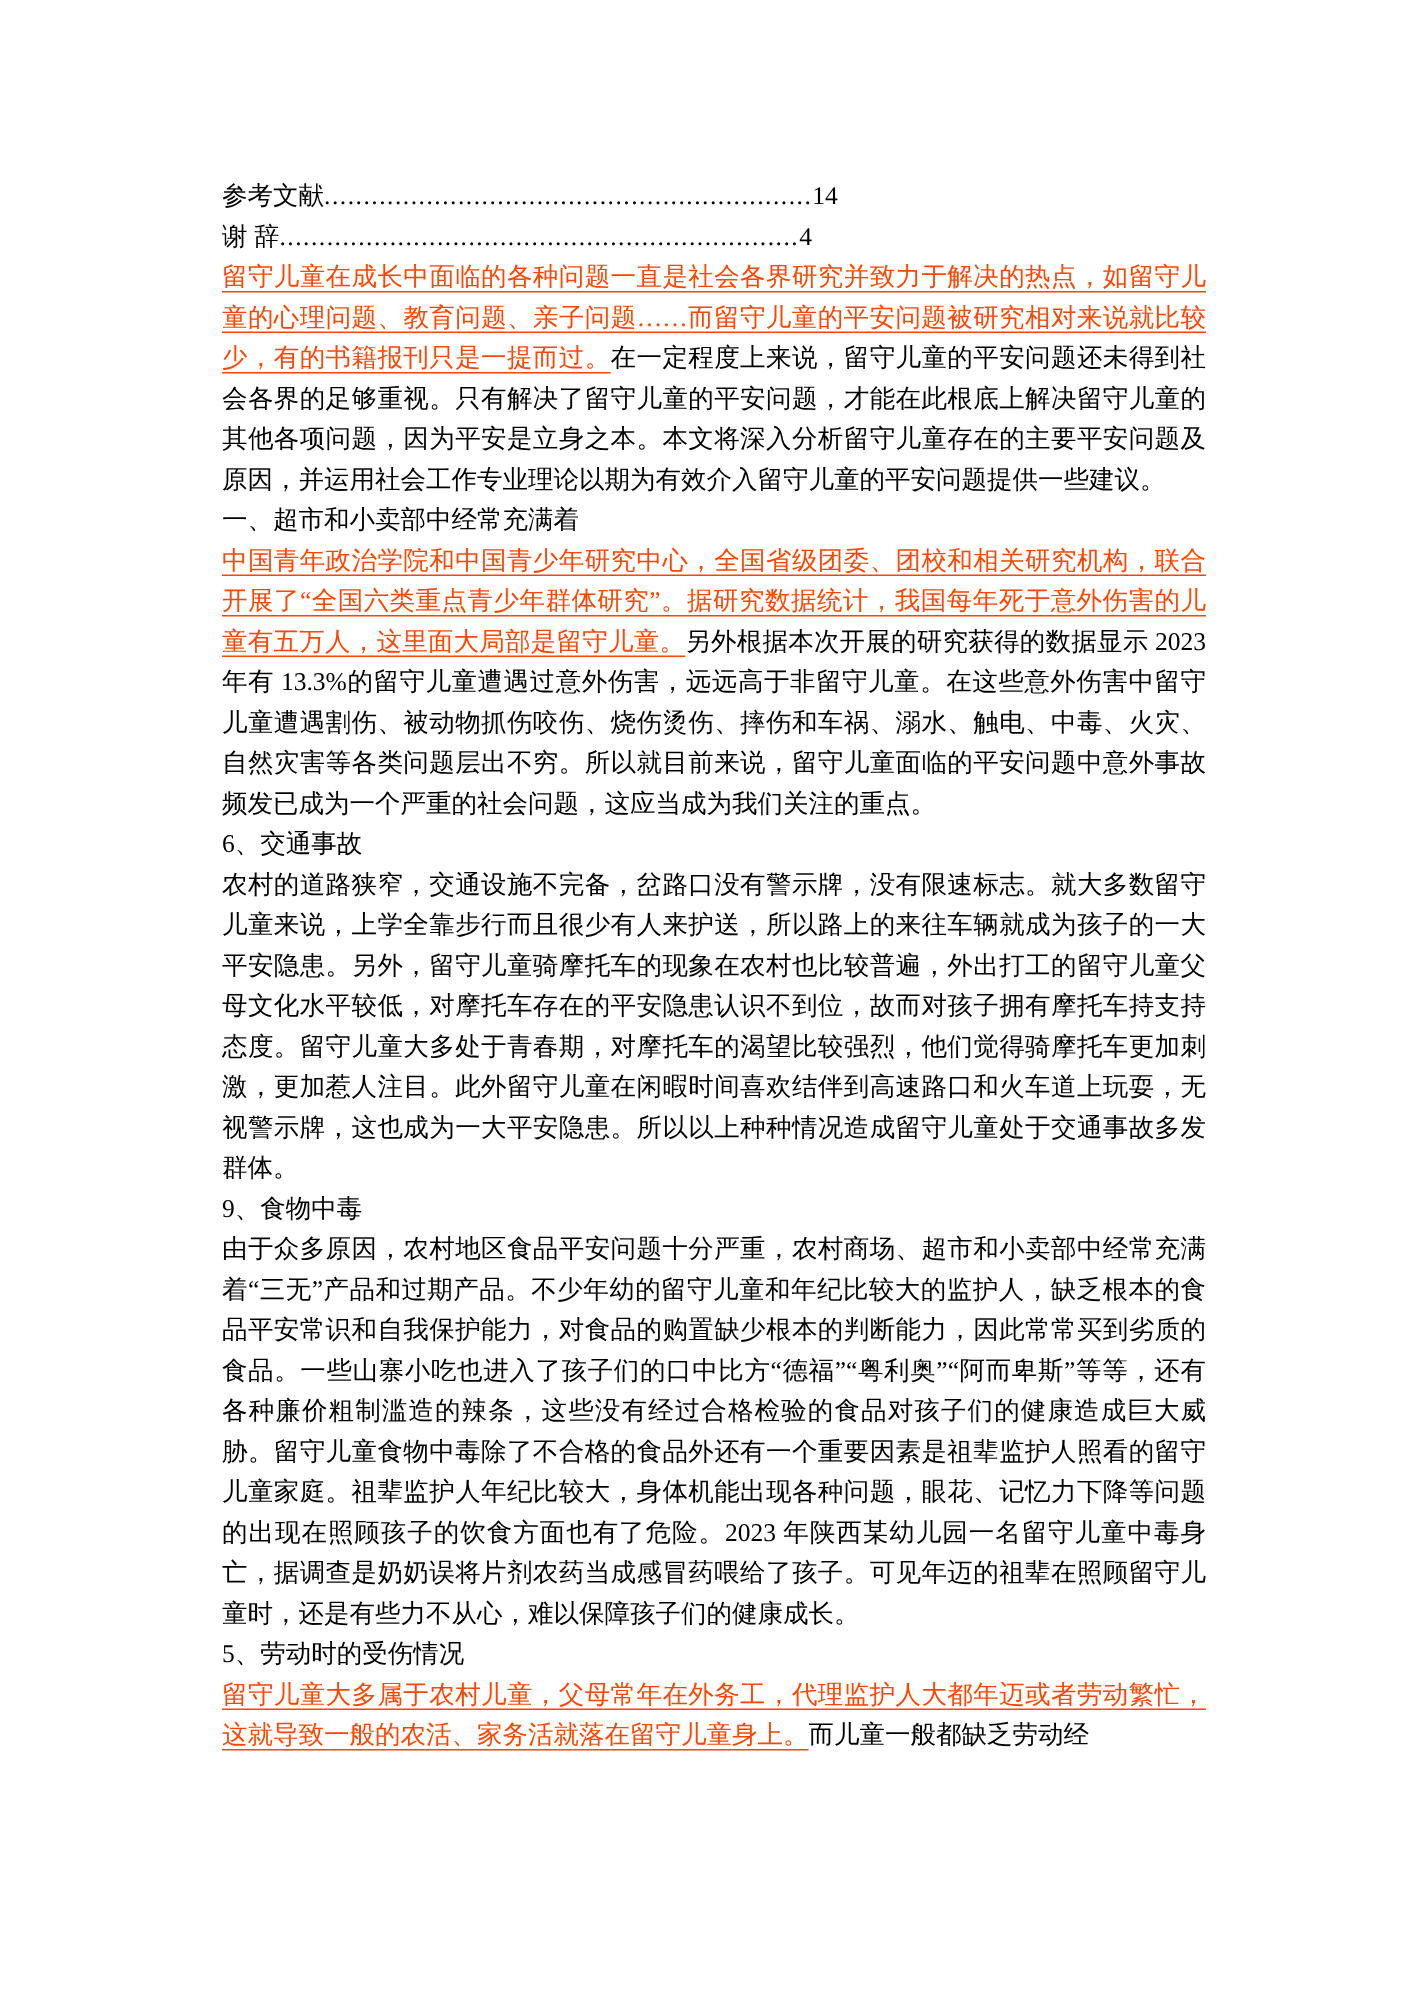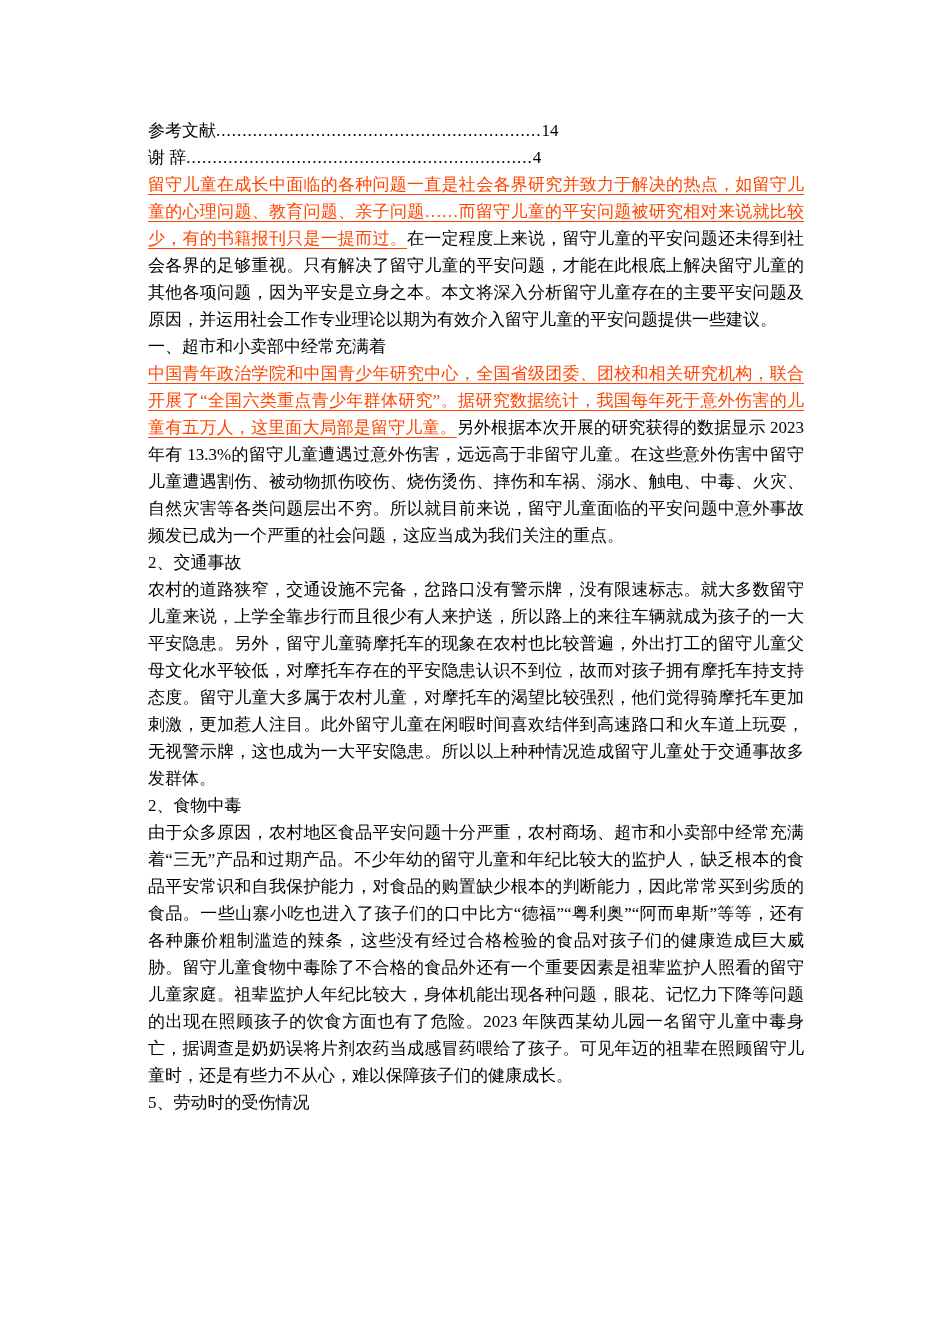--- a/index.html
+++ b/index.html
@@ -42,19 +42,20 @@
 </head>
 <body>
 
 <div class="page">
   <div class="doc">
       <div class="para toc-line"><span class="normal">参考文献</span><span class="toc-dots normal">..............................................................</span><span class="normal">14</span></div>
       <div class="para toc-line"><span class="normal">谢 辞</span><span class="toc-dots normal">..................................................................</span><span class="normal">4</span></div>
       <div class="para"><span class="revision">留守儿童在成长中面临的各种问题一直是社会各界研究并致力于解决的热点，如留守儿童的心理问题、教育问题、亲子问题……而留守儿童的平安问题被研究相对来说就比较少，有的书籍报刊只是一提而过。</span><span class="normal">在一定程度上来说，留守儿童的平安问题还未得到社会各界的足够重视。只有解决了留守儿童的平安问题，才能在此根底上解决留守儿童的其他各项问题，因为平安是立身之本。本文将深入分析留守儿童存在的主要平安问题及原因，并运用社会工作专业理论以期为有效介入留守儿童的平安问题提供一些建议。</span></div>
       <div class="para">一、超市和小卖部中经常充满着</div>
       <div class="para"><span class="revision">中国青年政治学院和中国青少年研究中心，全国省级团委、团校和相关研究机构，联合开展了“全国六类重点青少年群体研究”。</span><span class="revision">据研究数据统计，我国每年死于意外伤害的儿童有五万人，这里面大局部是留守儿童。</span><span class="normal">另外根据本次开展的研究获得的数据显示 2023 年有 13.3%的留守儿童遭遇过意外伤害，远远高于非留守儿童。在这些意外伤害中留守儿童遭遇割伤、被动物抓伤咬伤、烧伤烫伤、摔伤和车祸、溺水、触电、中毒、火灾、自然灾害等各类问题层出不穷。所以就目前来说，留守儿童面临的平安问题中意外事故频发已成为一个严重的社会问题，这应当成为我们关注的重点。</span></div>
-      <div class="para">2、交通事故</div>
-      <div class="para"><span class="normal">农村的道路狭窄，交通设施不完备，岔路口没有警示牌，没有限速标志。就大多数留守儿童来说，上学全靠步行而且很少有人来护送，所以路上的来往车辆就成为孩子的一大平安隐患。另外，留守儿童骑摩托车的现象在农村也比较普遍，外出打工的留守儿童父母文化水平较低，对摩托车存在的平安隐患认识不到位，故而对孩子拥有摩托车持支持态度。留守儿童大多属于农村儿童，对摩托车的渴望比较强烈，他们觉得骑摩托车更加刺激，更加惹人注目。此外留守儿童在闲暇时间喜欢结伴到高速路口和火车道上玩耍，无视警示牌，这也成为一大平安隐患。所以以上种种情况造成留守儿童处于交通事故多发群体。</span></div>
-      <div class="para">2、食物中毒</div>
+      <div class="para">6、交通事故</div>
+      <div class="para"><span class="normal">农村的道路狭窄，交通设施不完备，岔路口没有警示牌，没有限速标志。就大多数留守儿童来说，上学全靠步行而且很少有人来护送，所以路上的来往车辆就成为孩子的一大平安隐患。另外，留守儿童骑摩托车的现象在农村也比较普遍，外出打工的留守儿童父母文化水平较低，对摩托车存在的平安隐患认识不到位，故而对孩子拥有摩托车持支持态度。留守儿童大多处于青春期，对摩托车的渴望比较强烈，他们觉得骑摩托车更加刺激，更加惹人注目。此外留守儿童在闲暇时间喜欢结伴到高速路口和火车道上玩耍，无视警示牌，这也成为一大平安隐患。所以以上种种情况造成留守儿童处于交通事故多发群体。</span></div>
+      <div class="para">9、食物中毒</div>
       <div class="para"><span class="normal">由于众多原因，农村地区食品平安问题十分严重，农村商场、超市和小卖部中经常充满着“三无”产品和过期产品。不少年幼的留守儿童和年纪比较大的监护人，缺乏根本的食品平安常识和自我保护能力，对食品的购置缺少根本的判断能力，因此常常买到劣质的食品。一些山寨小吃也进入了孩子们的口中比方“德福”“粤利奥”“阿而卑斯”等等，还有各种廉价粗制滥造的辣条，这些没有经过合格检验的食品对孩子们的健康造成巨大威胁。留守儿童食物中毒除了不合格的食品外还有一个重要因素是祖辈监护人照看的留守儿童家庭。祖辈监护人年纪比较大，身体机能出现各种问题，眼花、记忆力下降等问题的出现在照顾孩子的饮食方面也有了危险。2023 年陕西某幼儿园一名留守儿童中毒身亡，据调查是奶奶误将片剂农药当成感冒药喂给了孩子。可见年迈的祖辈在照顾留守儿童时，还是有些力不从心，难以保障孩子们的健康成长。</span></div>
       <div class="para">5、劳动时的受伤情况</div>
+      <div class="para"><span class="revision">留守儿童大多属于农村儿童，父母常年在外务工，代理监护人大都年迈或者劳动繁忙，这就导致一般的农活、家务活就落在留守儿童身上。</span><span class="normal">而儿童一般都缺乏劳动经</span></div>
     </div>
 </div>
 
 </body></html>

